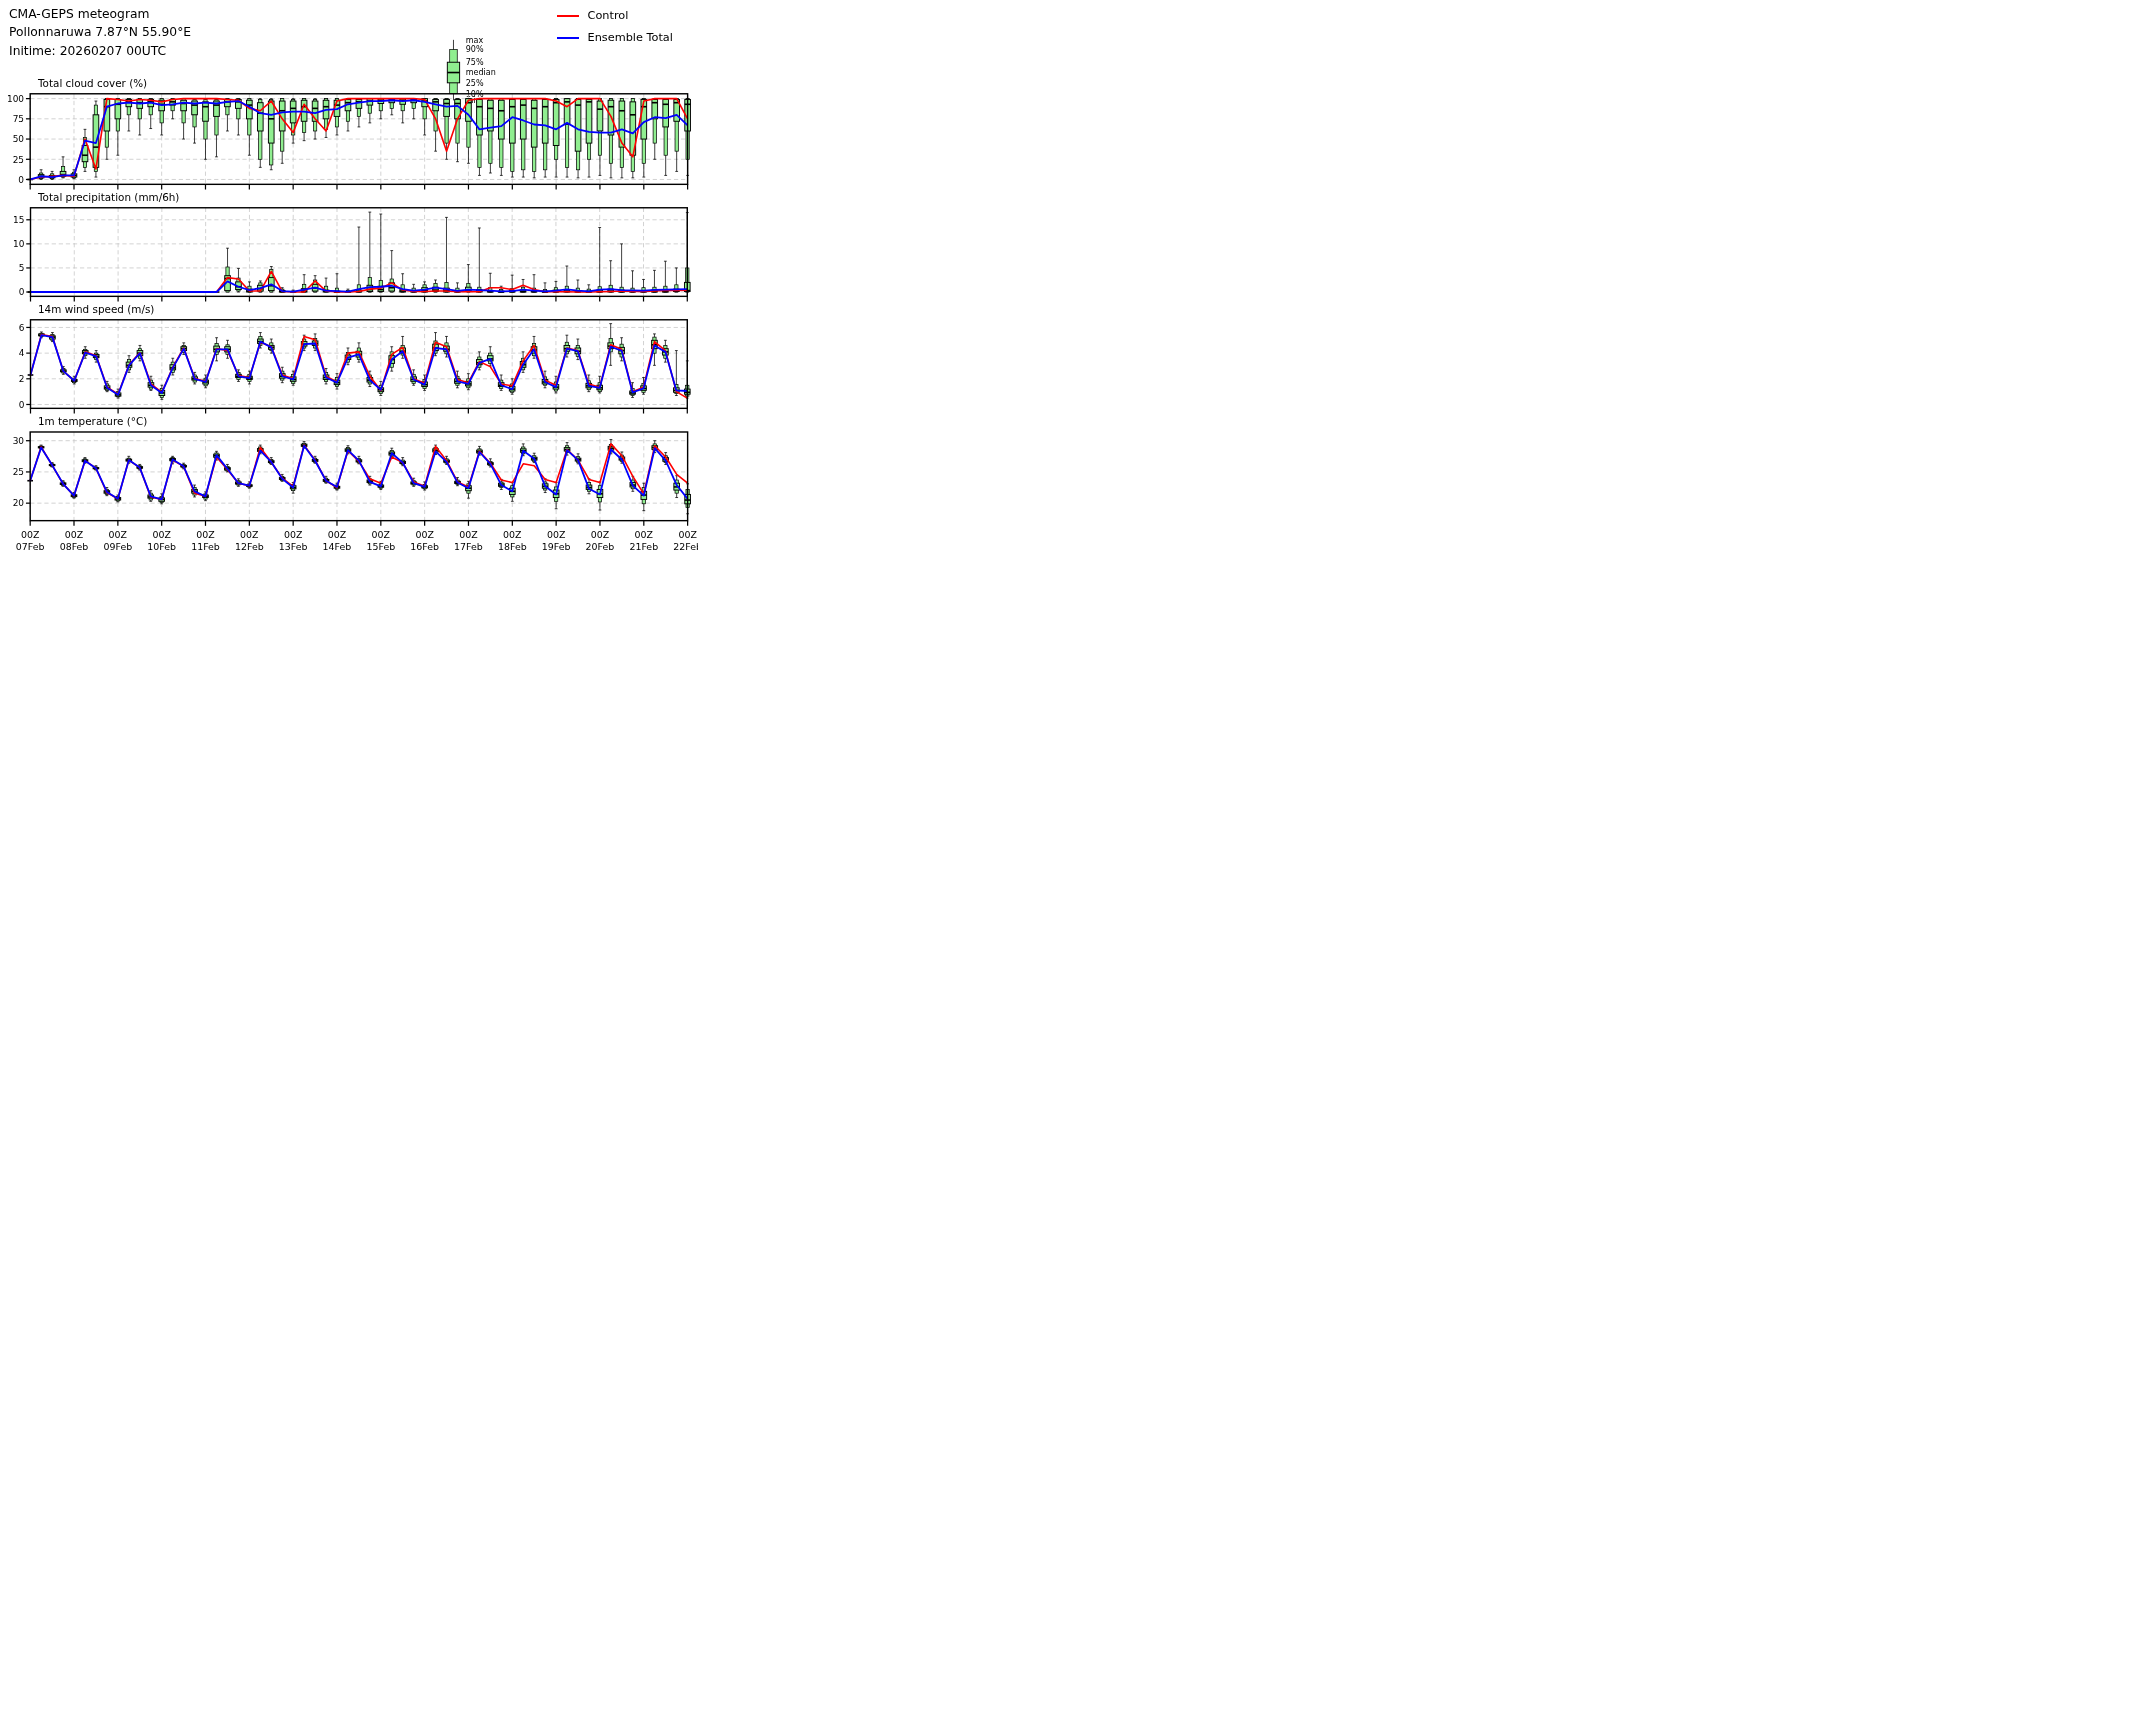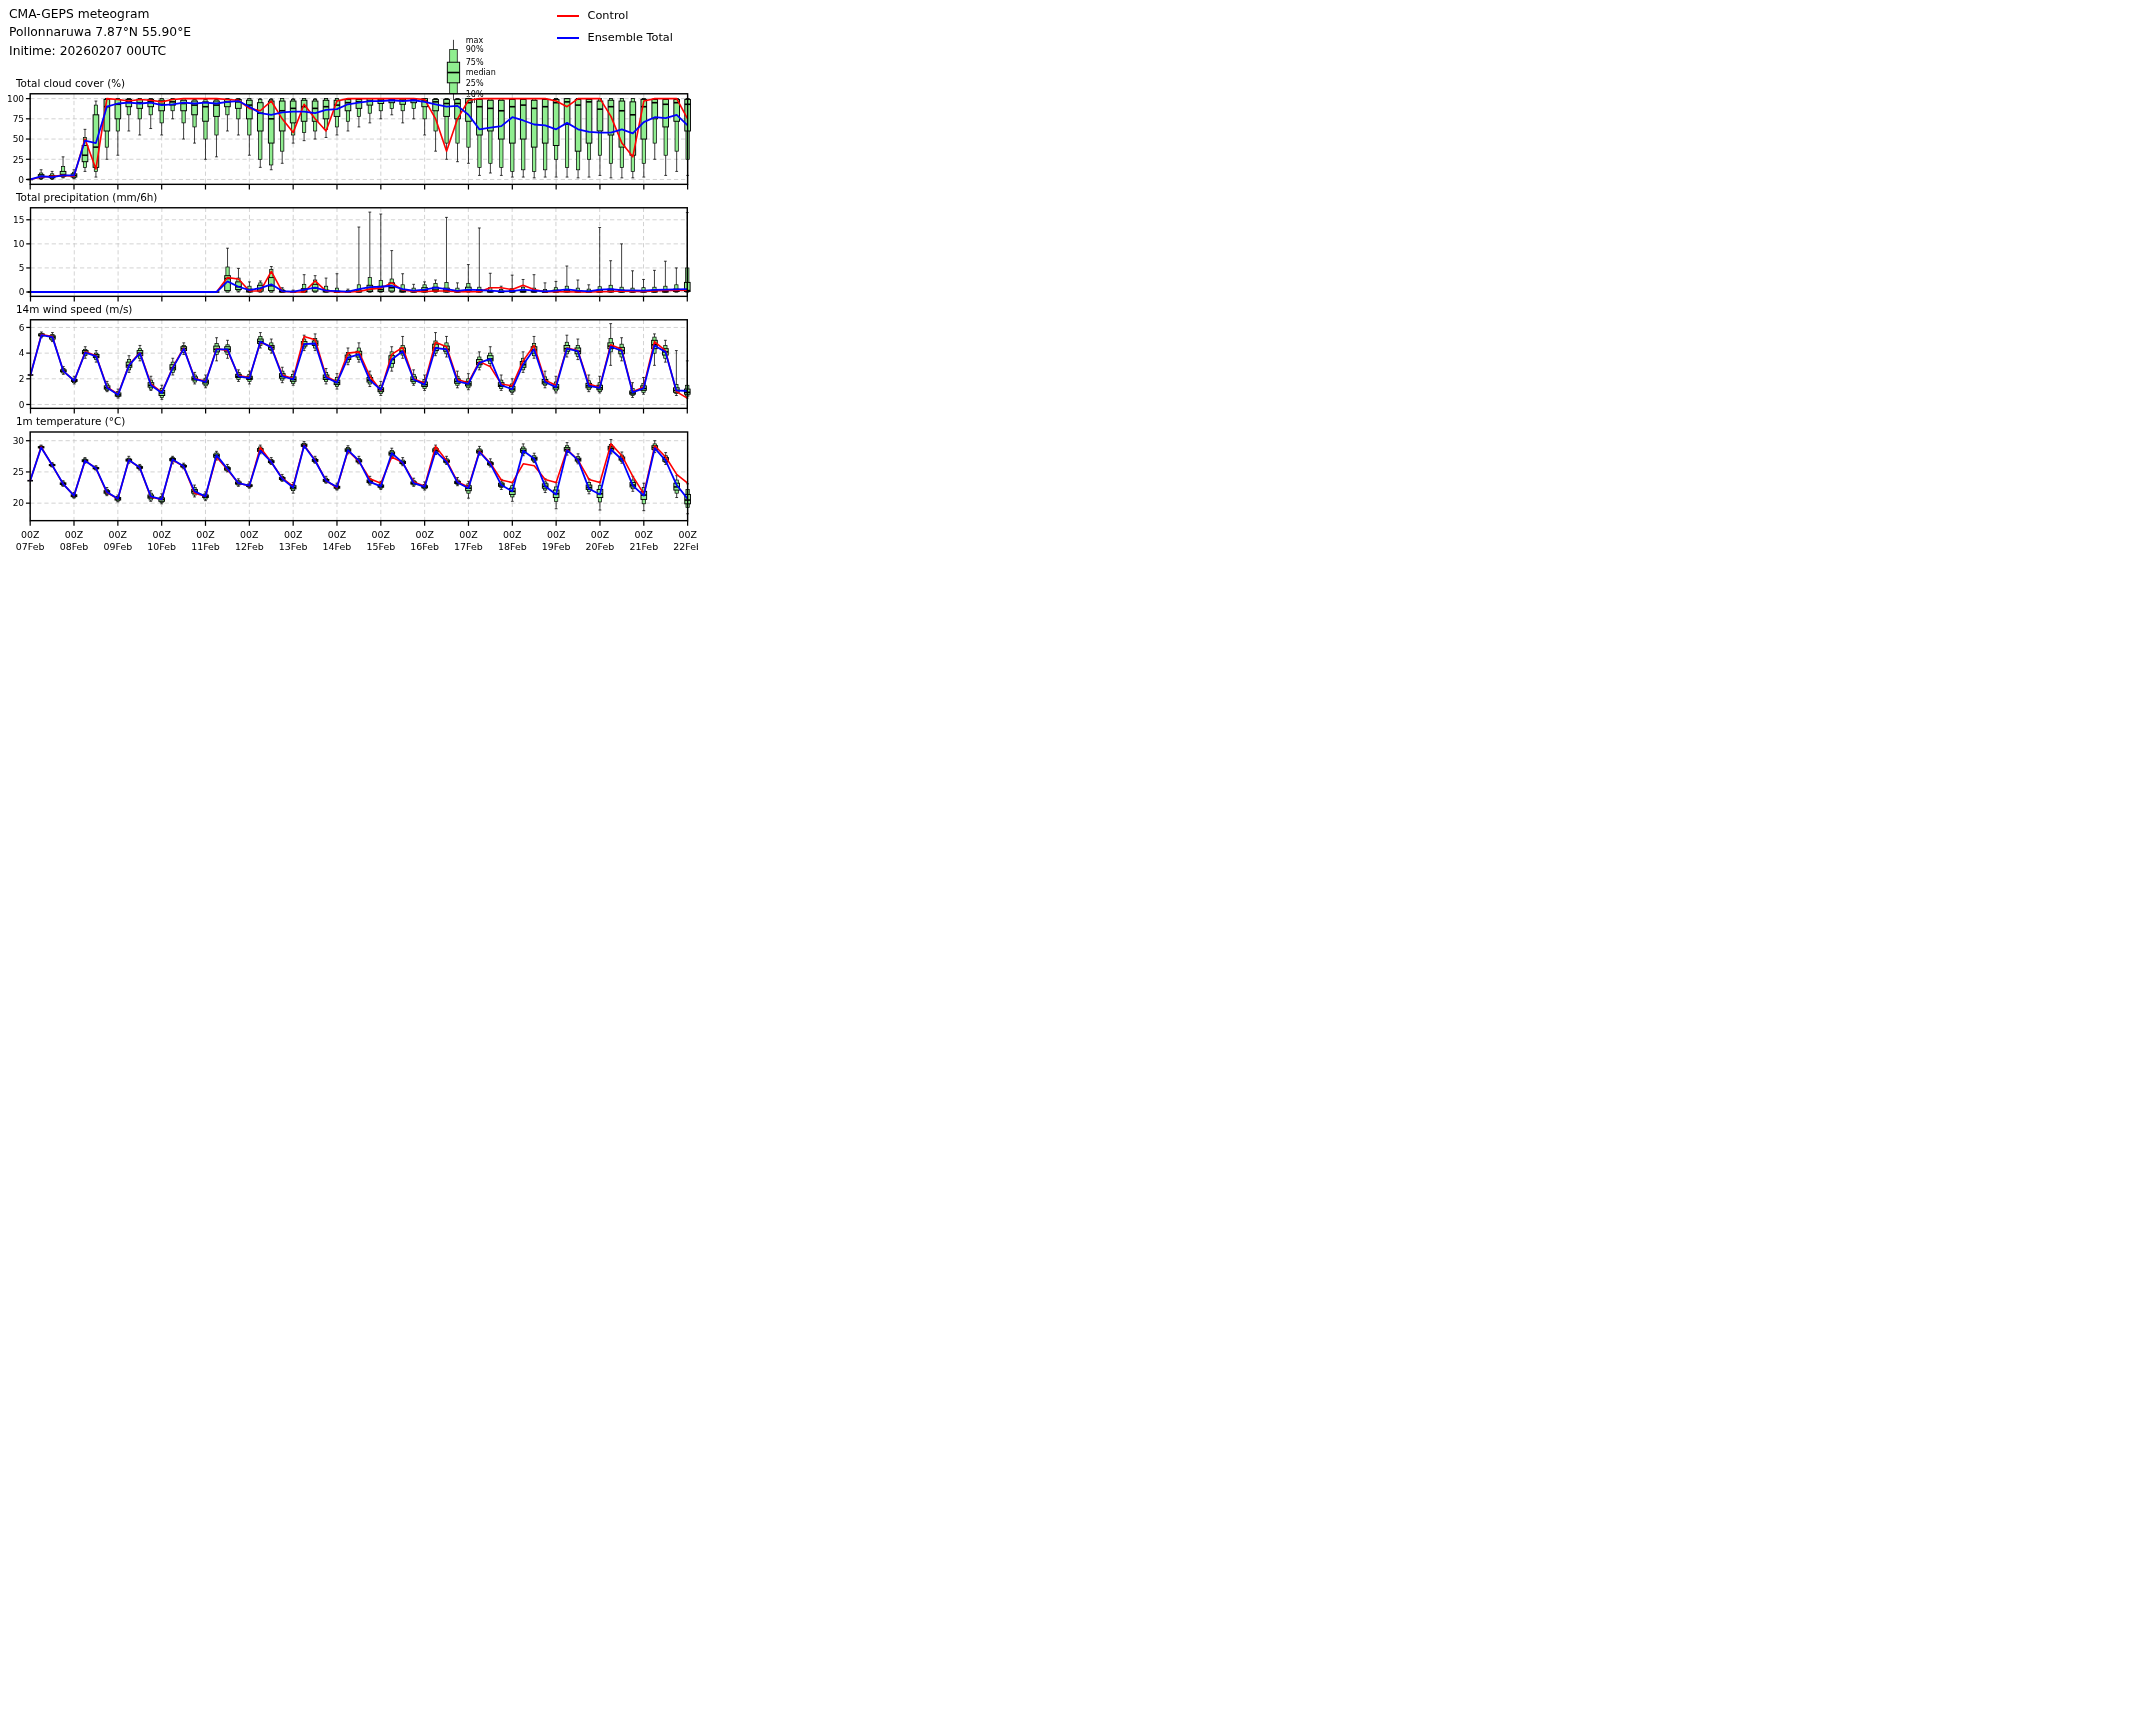--- a/index.html
+++ b/index.html
@@ -6,21 +6,21 @@
   body{width:698px;font-family:"DejaVu Sans","Liberation Sans",sans-serif;color:#000;}
   .page{position:relative;width:698px;padding-top:4.7px;}
   header{position:relative;height:71px;}
   .titles{position:absolute;left:9px;top:0;}
   .titles div{font-size:12.3px;line-height:18.4px;white-space:nowrap;}
   .legend-box{position:absolute;left:443px;top:16px;margin-top:16px;}
   .legend-lines{position:absolute;left:557px;top:0;font-size:11.3px;}
   .legend-line-item{display:flex;align-items:center;height:22px;}
   .swatch{display:inline-block;width:22px;height:1.9px;margin-right:8.5px;}
   .panel{position:relative;}
-  .panel-title{font-size:10.4px;padding-left:16px;height:14px;line-height:14px;}
+  .panel-title{font-size:10.4px;padding-left:38px;height:14px;line-height:14px;}
   svg{display:block;}
   .grid{stroke:#c4c4c4;stroke-width:1.6;stroke-dasharray:9 6;fill:none}
   .whisk{stroke:#000;stroke-width:1.6}
   .nbox{stroke:#000;stroke-width:1.5}
   .wbox{stroke:#000;stroke-width:2}
   .med{stroke:#000;stroke-width:3.4}
   .ctl{fill:none;stroke-width:3.4;stroke-linejoin:round}
   .ens{fill:none;stroke-width:3.8;stroke-linejoin:round}
   .frame{fill:none;stroke:#000;stroke-width:3}
   .tick{stroke:#000;stroke-width:2.6}

